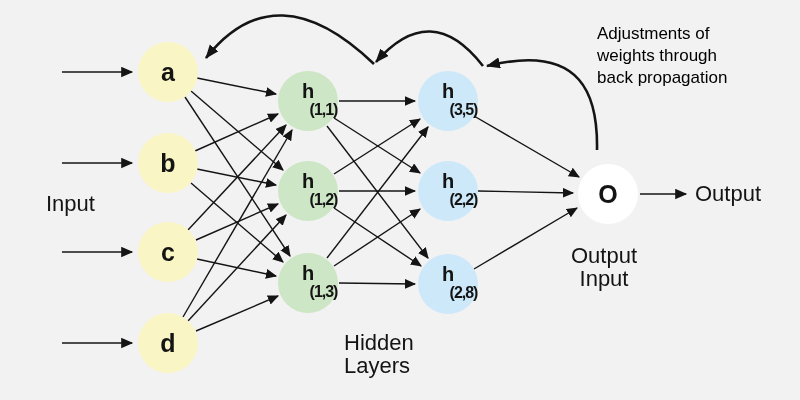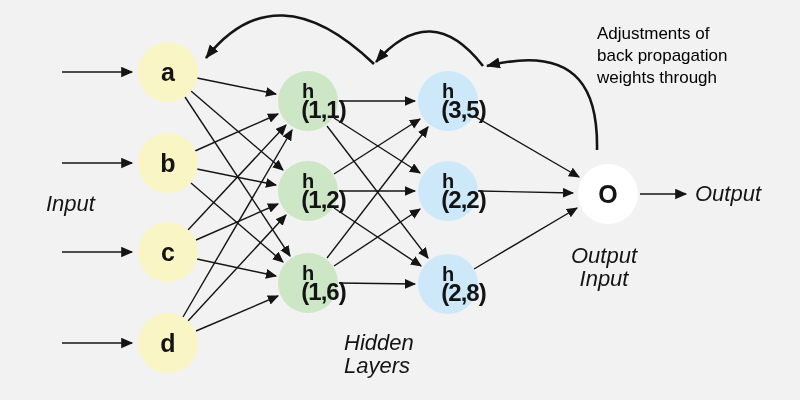--- a/index.html
+++ b/index.html
@@ -9,26 +9,26 @@
     overflow:hidden;color:#141414;
   }
   .edges{position:absolute;left:0;top:0;width:800px;height:400px;}
   .node{
     position:absolute;width:60px;height:60px;border-radius:50%;
     display:flex;flex-direction:column;align-items:center;justify-content:center;
     font-weight:bold;color:#141414;text-align:center;line-height:1;
   }
   .node .big{font-size:25px;}
   .node .l1{font-size:20px;line-height:18px;}
-  .node .l2{font-size:24px;line-height:20px;letter-spacing:-1px;margin-left:31px;}
+  .node .l2{font-size:16px;line-height:20px;letter-spacing:-1px;margin-left:31px;}
   .n-input{background:#faf5c5;}
   .n-h1{background:#cde6c5;}
   .n-h2{background:#cde9f9;}
   .n-out{background:#ffffff;}
-  .lbl{position:absolute;font-size:22px;line-height:23px;color:#141414;white-space:nowrap;font-style:italic;}
+  .lbl{position:absolute;font-size:22px;line-height:23px;color:#141414;white-space:nowrap;}
   .lbl.center{text-align:center;}
   .annot{position:absolute;font-size:17px;line-height:22px;color:#000000;white-space:nowrap;}
 </style>
 </head>
 <body>
 
 <div class="canvas">
 
   <svg class="edges" viewBox="0 0 800 400" xmlns="http://www.w3.org/2000/svg">
     <defs>
@@ -107,21 +107,21 @@
   <div class="node n-h1" style="left:278px;top:71px;">
     <span class="l1">h</span>
     <span class="l2">(1,1)</span>
   </div>
   <div class="node n-h1" style="left:278px;top:161px;">
     <span class="l1">h</span>
     <span class="l2">(1,2)</span>
   </div>
   <div class="node n-h1" style="left:278px;top:253px;">
     <span class="l1">h</span>
-    <span class="l2">(1,6)</span>
+    <span class="l2">(1,3)</span>
   </div>
 
   <div class="node n-h2" style="left:418px;top:71px;">
     <span class="l1">h</span>
     <span class="l2">(3,5)</span>
   </div>
   <div class="node n-h2" style="left:418px;top:161px;">
     <span class="l1">h</span>
     <span class="l2">(2,2)</span>
   </div>
@@ -143,17 +143,17 @@
 
   <div class="lbl center" style="left:554px;top:244px;width:100px;">
     <div>Output</div>
     <div>Input</div>
   </div>
 
   <div class="lbl" style="left:695px;top:182px;">Output</div>
 
   <div class="annot" style="left:597px;top:23px;">
     <div>Adjustments of</div>
+    <div>weights through</div>
     <div>back propagation</div>
-    <div>weights through</div>
   </div>
 
 </div>
 
 </body></html>

